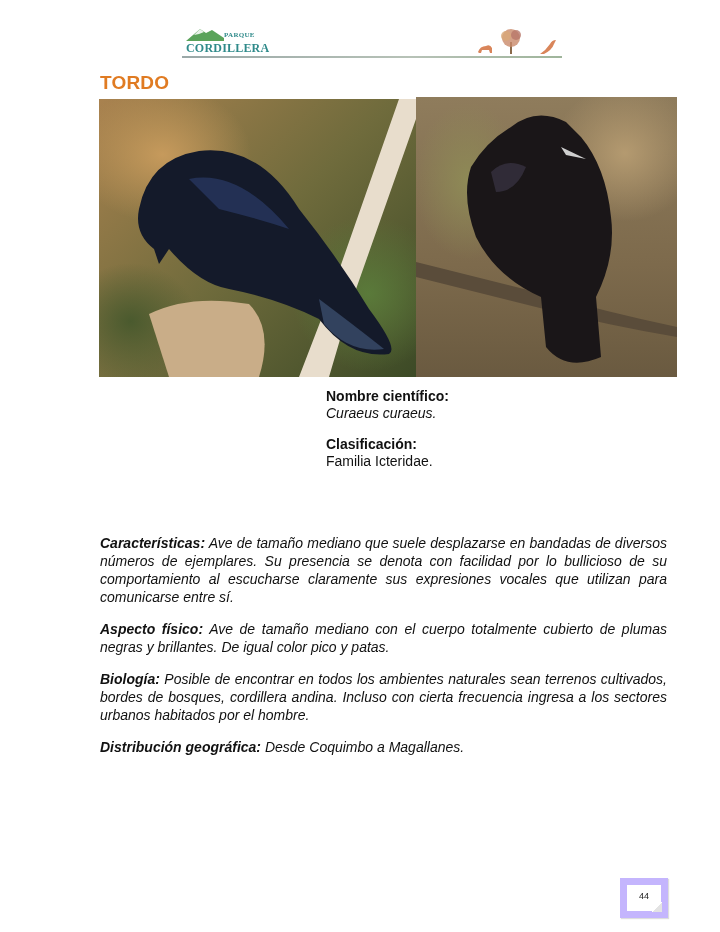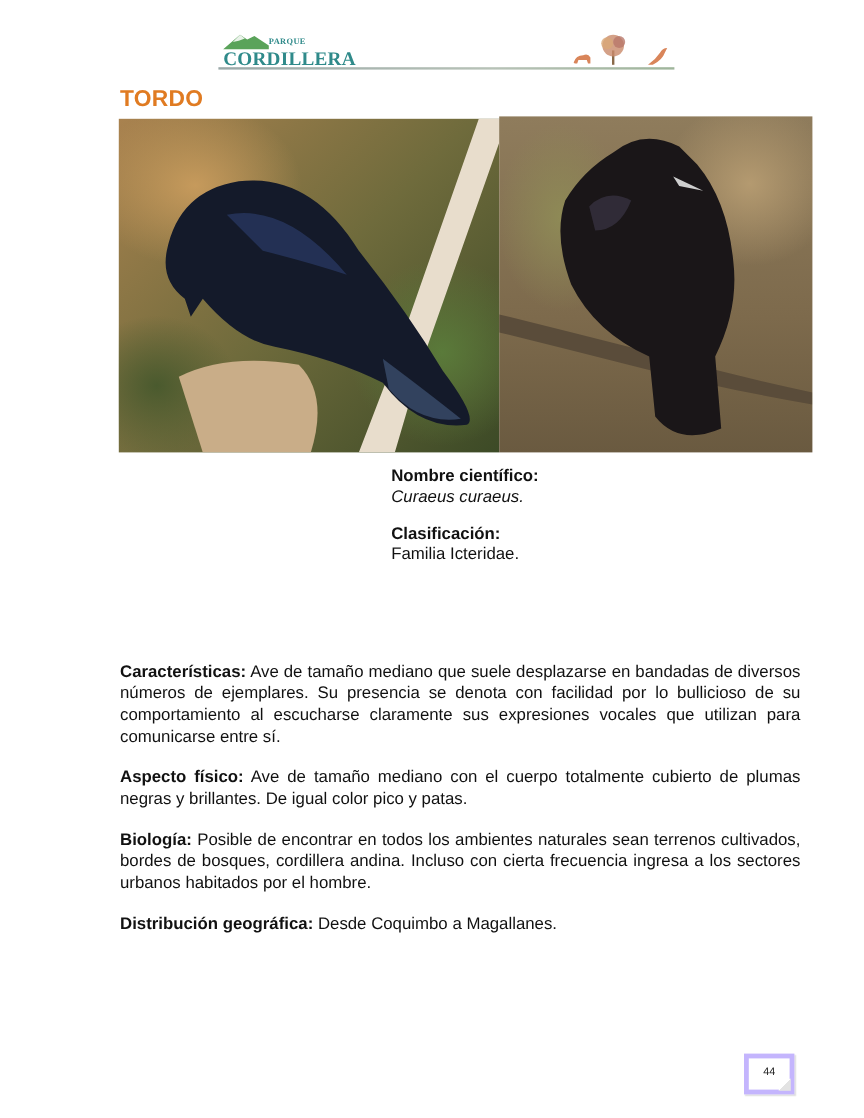--- a/index.html
+++ b/index.html
@@ -5,21 +5,21 @@
   html, body { margin: 0; padding: 0; background: #ffffff; }
   body { width: 720px; height: 932px; position: relative; overflow: hidden;
          font-family: "Liberation Sans", sans-serif; color: #111; }
 
   
   .header { position: absolute; left: 180px; top: 22px; width: 390px; height: 40px; }
   .logo { position: absolute; left: 4px; top: 4px; width: 80px; height: 32px; }
   .logo-mtn { position: absolute; left: 0; top: 0; width: 60px; height: 16px; }
   .logo-parque { position: absolute; left: 40px; top: 5px; font-size: 7px; font-weight: bold;
                  color: #2f8a8a; letter-spacing: 0.3px; font-family: "Liberation Serif", serif; text-align: right; }
-  .logo-cordillera { position: absolute; left: 2px; top: 15px; font-size: 16px;
+  .logo-cordillera { position: absolute; left: 2px; top: 15px; font-size: 12px;
                      font-family: "Liberation Serif", serif; color: #2f8a8a; font-weight: bold;
                      letter-spacing: 0.2px; }
   .header-line { position: absolute; left: 2px; top: 34px; width: 380px; height: 2px;
                  background: linear-gradient(90deg, #9aa8a8, #b7c2b7 60%, #9fb59b); }
   .fauna { position: absolute; left: 290px; top: 4px; width: 92px; height: 30px; }
 
   
   .title { position: absolute; left: 100px; top: 72px; font-size: 19px; font-weight: bold;
            color: #e07b22; letter-spacing: 0.2px; }
 
@@ -39,26 +39,26 @@
   .photo svg { position: absolute; left: 0; top: 0; width: 100%; height: 100%; }
 
   
   .info { position: absolute; left: 326px; top: 388px; width: 340px; font-size: 14px; line-height: 17px; }
   .info .label { font-weight: bold; display: block; }
   .info .value { display: block; margin-bottom: 14px; }
   .info .value.italic { font-style: italic; }
 
   
   .body { position: absolute; left: 100px; top: 534px; width: 567px; font-size: 14px; line-height: 18px; }
-  .body p { margin: 16px 0 14px 0; text-align: justify; }
+  .body p { margin: 0 0 14px 0; text-align: justify; font-style: italic; }
   .body .b { font-weight: bold; }
 
   
   .page-num { position: absolute; left: 620px; top: 878px; width: 34px; height: 26px;
-              border: 4px solid #c4b5fd; background: #fff; font-size: 9px; text-align: center;
+              border: 7px solid #c4b5fd; background: #fff; font-size: 9px; text-align: center;
               line-height: 22px; color: #222; box-shadow: 1px 1px 1px #ddd; }
   .page-num .curl { position: absolute; right: -1px; bottom: -1px; width: 10px; height: 10px;
                     background: linear-gradient(135deg, #fff 50%, #e3e3e3 50%); }
 </style>
 </head>
 <body>
 
 <div class="header">
   <div class="logo">
     <svg class="logo-mtn" viewBox="0 0 60 16">

